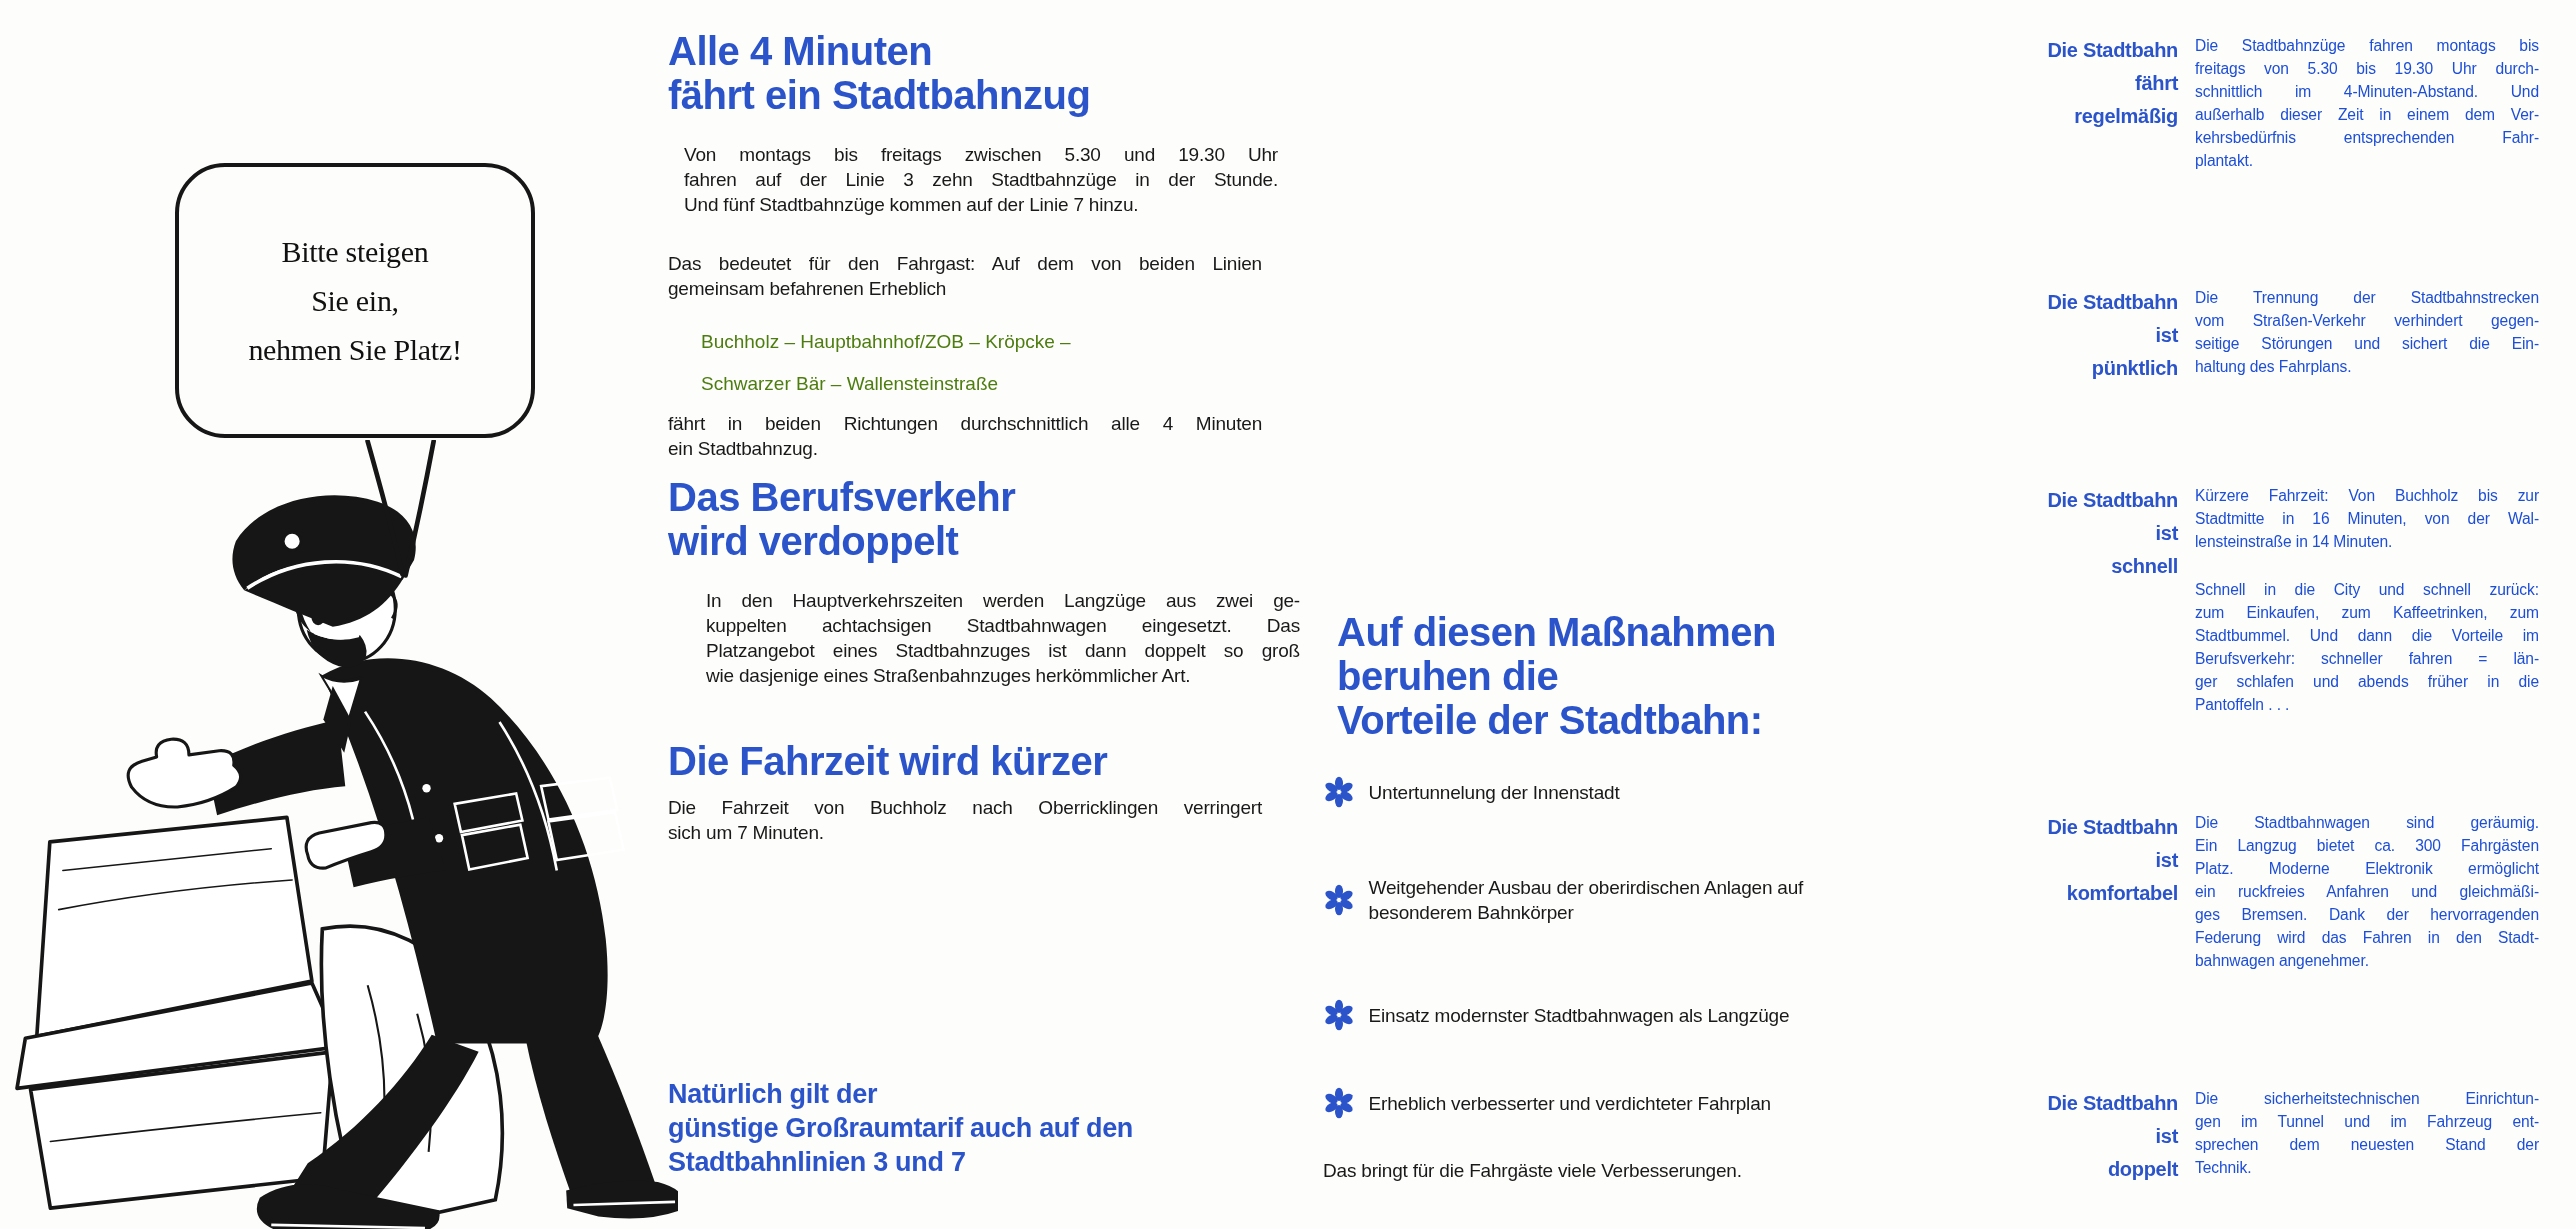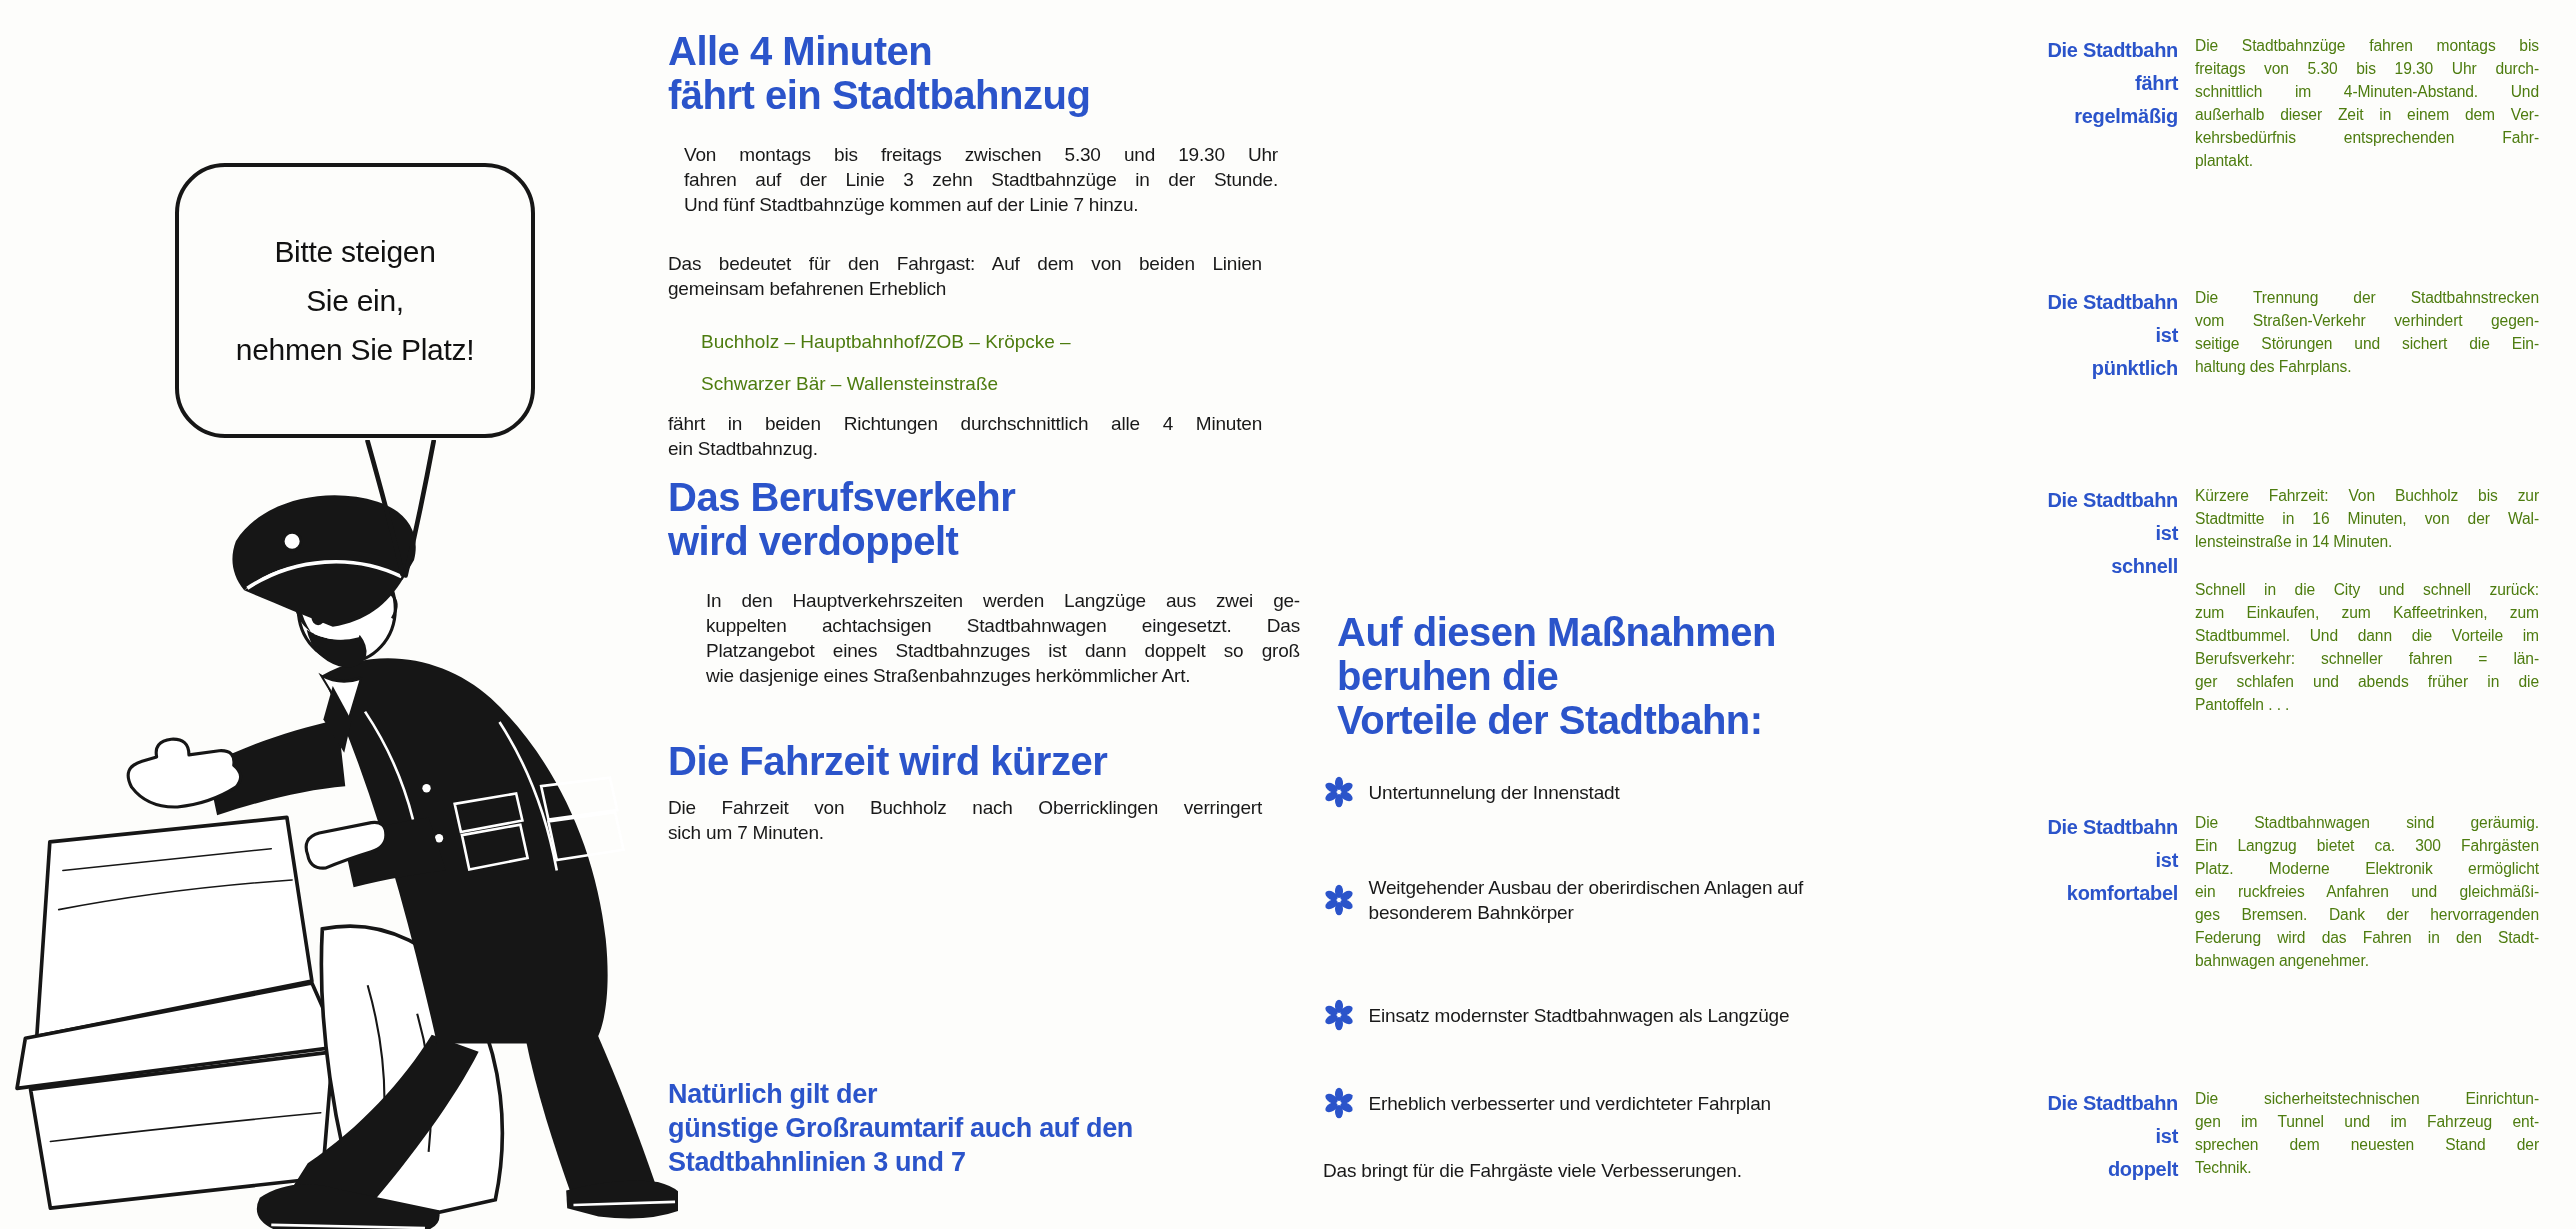--- a/index.html
+++ b/index.html
@@ -21,20 +21,21 @@
   .abs { position: absolute; }
 
   
   #bubble {
     left: 175px; top: 163px; width: 360px; height: 275px;
     border: 4.7px solid var(--ink);
     border-radius: 50px;
     background: var(--paper);
     display: flex; align-items: center; justify-content: center;
     z-index: 2;
+    font-family: Liberation Serif, serif;
   }
   #bubble-text {
     font-size: 30px; line-height: 49px; text-align: center;
     color: #111; letter-spacing: -0.3px;
   }
   #tail { left: 313px; top: 440px; z-index: 1; }
 
   
   #conductor { left: 0; top: 386px; z-index: 0; }
 
@@ -80,21 +81,21 @@
   #closing { left: 1323px; top: 1158px; }
 
   
   .rh {
     position: absolute; left: 1897px; width: 281px; text-align: right;
     font-size: 20px; line-height: 33px; font-weight: bold;
     color: var(--accent-blue); letter-spacing: -0.3px;
   }
   .rb {
     position: absolute; left: 2195px; width: 344px;
-    font-size: 15.6px; line-height: 23px; letter-spacing: -0.1px; color: #4d7c0f;
+    font-size: 15.6px; line-height: 23px; letter-spacing: -0.1px; color: #1d4ed8;
   }
   #rh1, #rb1  { top: 34px; }
   #rh2, #rb2  { top: 286px; }
   #rh3, #rb3  { top: 484px; }
   #rb3b       { top: 578px; }
   #rh4, #rb4  { top: 811px; }
   #rh5, #rb5  { top: 1087px; }
 </style>
 </head>
 <body>

